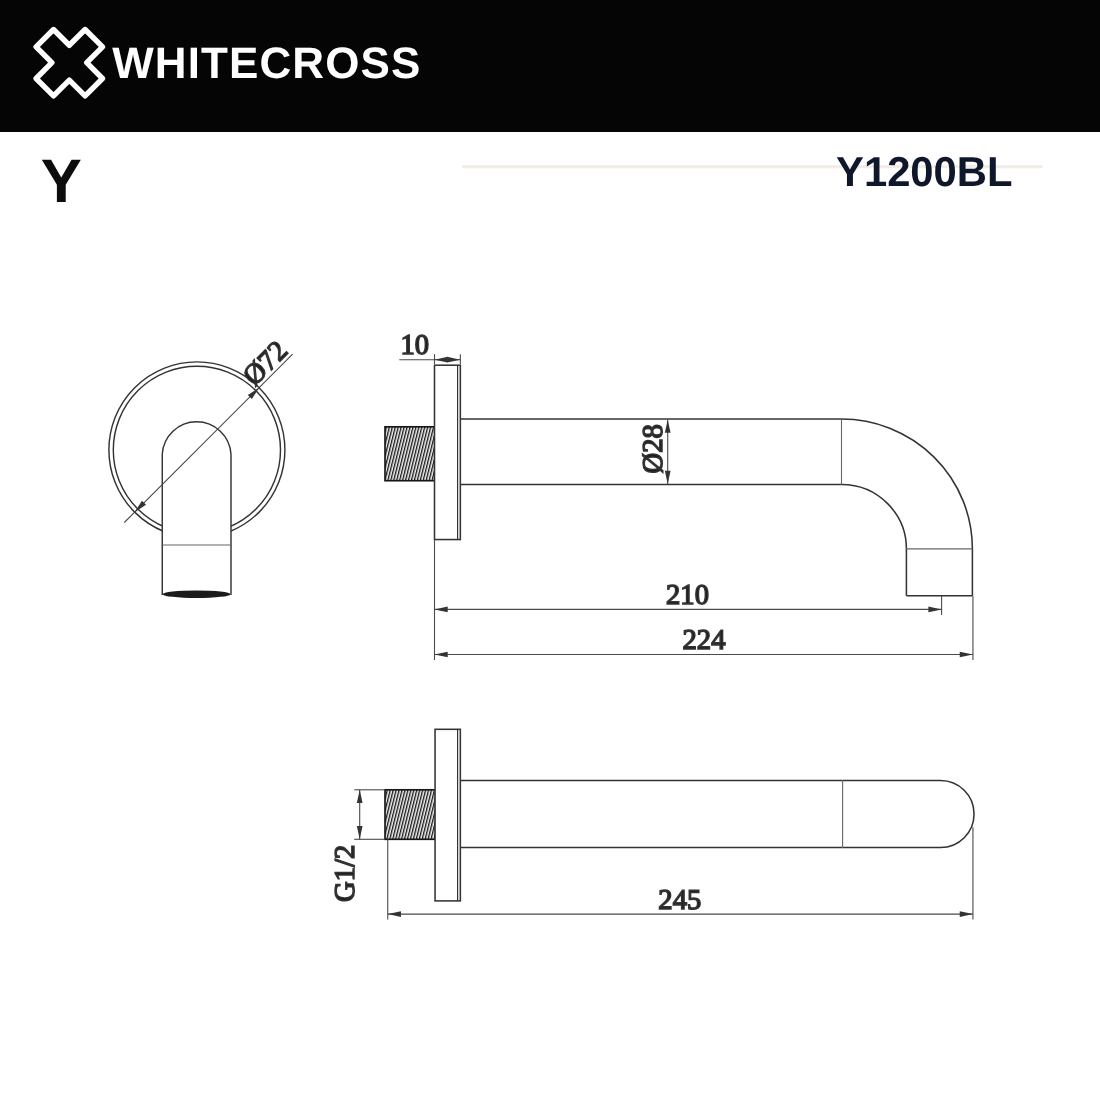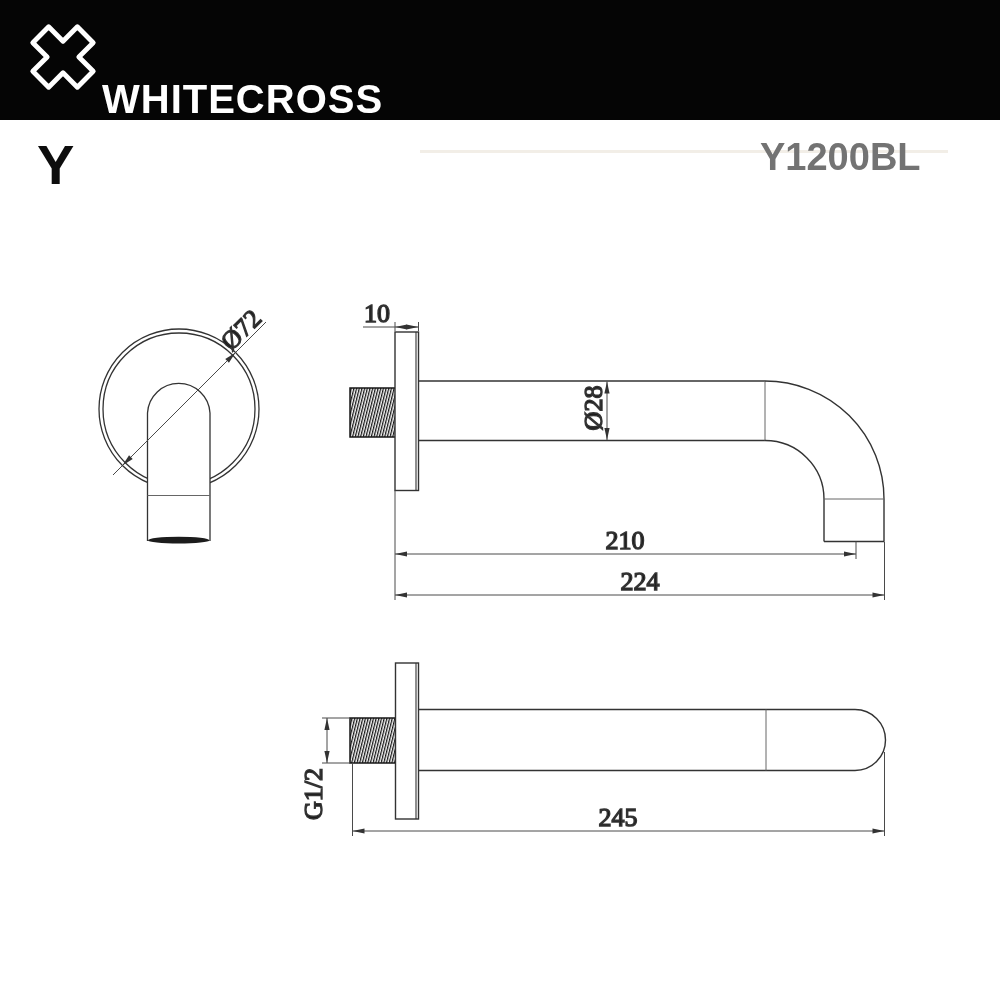--- a/index.html
+++ b/index.html
@@ -7,29 +7,29 @@
     width:1000px;height:1000px;position:relative;background:#ffffff;
     font-family:"Liberation Sans", sans-serif;overflow:hidden;
   }
   .header{
     position:absolute;left:0;top:0;width:1000px;height:120px;background:#050505;
     display:flex;align-items:center;z-index:3;
   }
   .logo{position:absolute;left:28px;top:22px;width:70px;height:70px;}
   .brand{
     position:absolute;left:102px;top:36px;color:#ffffff;font-size:40px;
-    font-weight:700;letter-spacing:1px;line-height:44px;margin-top:41px;
+    font-weight:700;letter-spacing:1px;line-height:44px;
   }
   .series{
     position:absolute;left:37px;top:139px;font-size:56px;font-weight:700;
     color:#0d0d0d;line-height:52px;z-index:2;
   }
   .model{
     position:absolute;left:760px;top:139px;width:152px;
-    font-size:38px;font-weight:700;color:#737373;line-height:36px;z-index:2;
+    font-size:38px;font-weight:700;color:#0f172a;line-height:36px;z-index:2;
   }
   .artifact{
     position:absolute;left:420px;top:150px;width:528px;height:3px;
     background:#f2eee7;z-index:1;
   }
   .drawing{position:absolute;left:0;top:0;z-index:1;}
   .dimtxt{
     font-family:"Liberation Serif", serif;font-size:26px;fill:#1a1a1a;
   }
 </style>

